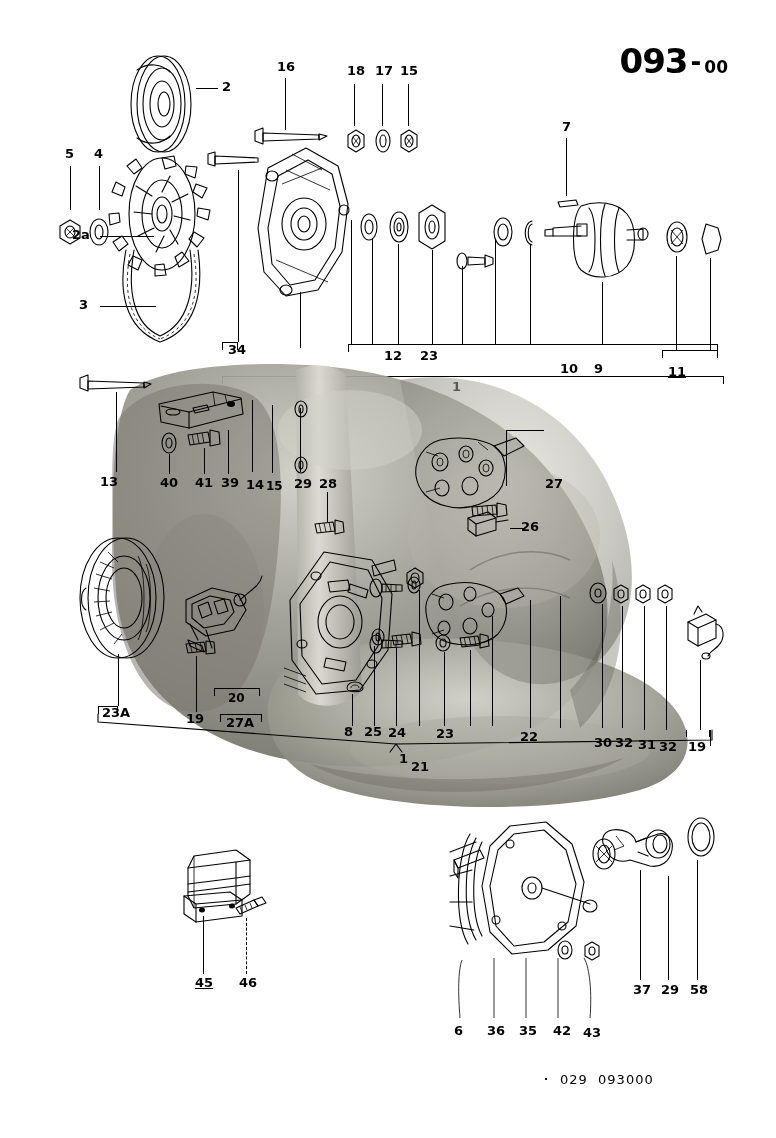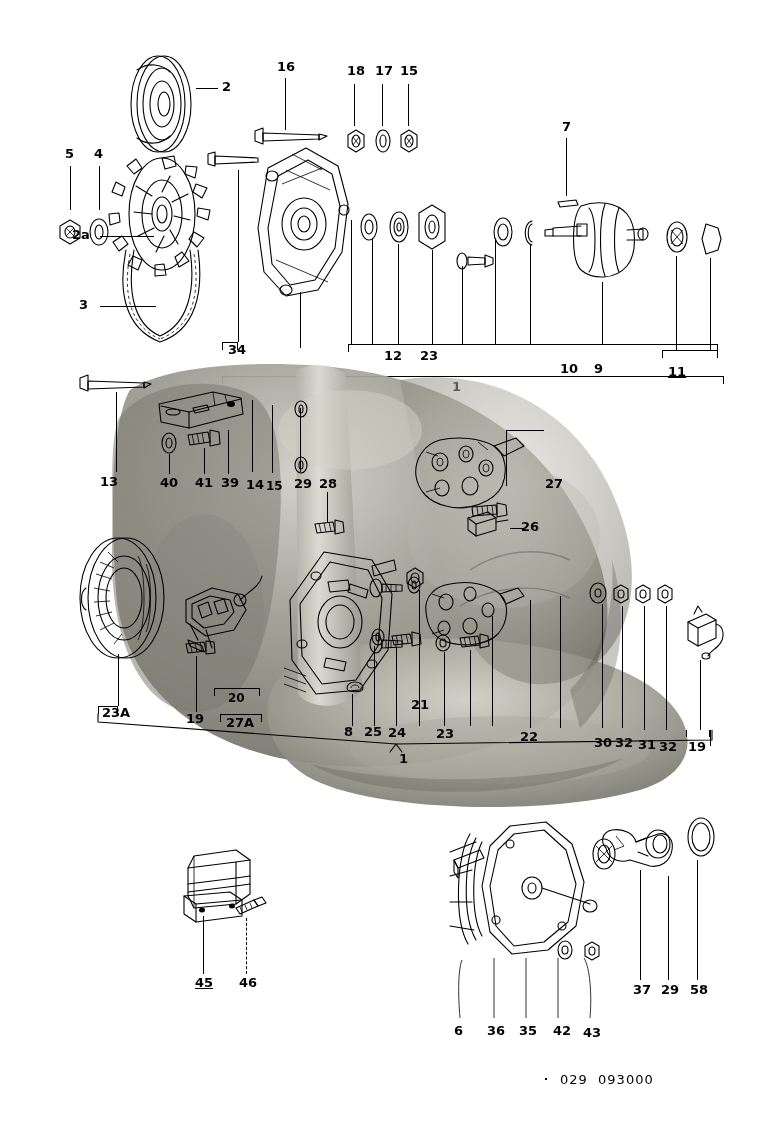--- a/index.html
+++ b/index.html
@@ -47,20 +47,25 @@
   #photo{position:absolute;left:100px;top:360px;width:640px;height:450px;
          pointer-events:none;}
 
   #footnote-dot{position:absolute;left:545px;top:1078px;width:2px;height:2px;background:#000;}
 </style>
 </head>
 <body>
 
 <div id="sheet">
 
+  <div id="hdr">
+    <span class="grp">093</span>
+    <span class="dash">-</span>
+    <span class="sub">00</span>
+  </div>
 
   <div class="art" style="left:118px;top:52px;">
     <svg width="96" height="104" viewBox="0 0 96 104">
       <ellipse class="ln" cx="46" cy="52" rx="27" ry="48"></ellipse>
       <ellipse class="ln" cx="40" cy="52" rx="27" ry="48"></ellipse>
       <ellipse class="ln" cx="44" cy="52" rx="19" ry="36"></ellipse>
       <ellipse class="ln" cx="44" cy="52" rx="12" ry="23"></ellipse>
       <ellipse class="ln" cx="46" cy="52" rx="6" ry="12"></ellipse>
       <path class="ln" d="M19 18 C30 10 44 12 52 20"></path>
       <path class="ln" d="M19 86 C30 94 44 92 52 84"></path>
@@ -642,21 +647,21 @@
   <div class="lead lv" style="left:560px;top:596px;height:132px;"></div>
   <div class="lead lv" style="left:602px;top:604px;height:124px;"></div>
   <div class="lead lv" style="left:622px;top:606px;height:122px;"></div>
   <div class="lead lv" style="left:644px;top:606px;height:124px;"></div>
   <div class="lead lv" style="left:666px;top:606px;height:124px;"></div>
   <div class="lead lv" style="left:700px;top:660px;height:70px;"></div>
 
   <div class="cal" style="left:344px;top:725px;">8</div>
   <div class="cal" style="left:364px;top:725px;">25</div>
   <div class="cal" style="left:388px;top:726px;">24</div>
-  <div class="cal" style="left:411px;top:698px;">21</div>
+  <div class="cal" style="left:411px;top:760px;">21</div>
   <div class="cal" style="left:436px;top:727px;">23</div>
   <div class="cal" style="left:520px;top:730px;">22</div>
   <div class="cal" style="left:594px;top:736px;">30</div>
   <div class="cal" style="left:615px;top:736px;">32</div>
   <div class="cal" style="left:638px;top:738px;">31</div>
   <div class="cal" style="left:659px;top:740px;">32</div>
   <div class="brace" style="left:686px;top:730px;width:24px;height:16px;border-right:1px solid #000;border-top:none;"></div>
   <div class="cal" style="left:688px;top:740px;">19</div>
 
   <div class="art" style="left:96px;top:700px;">

